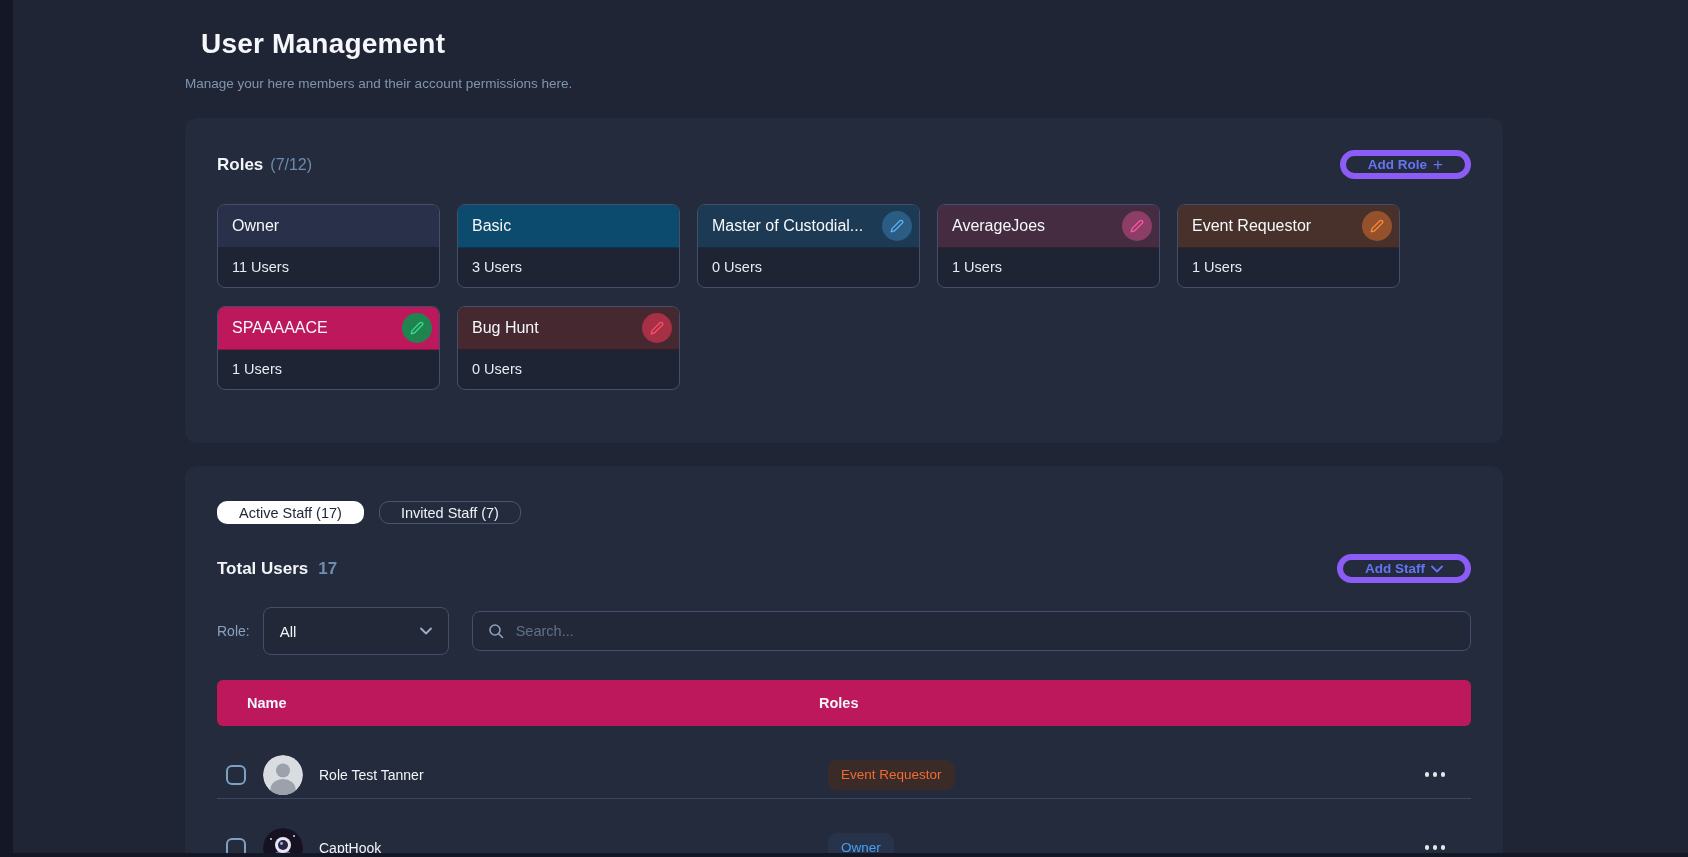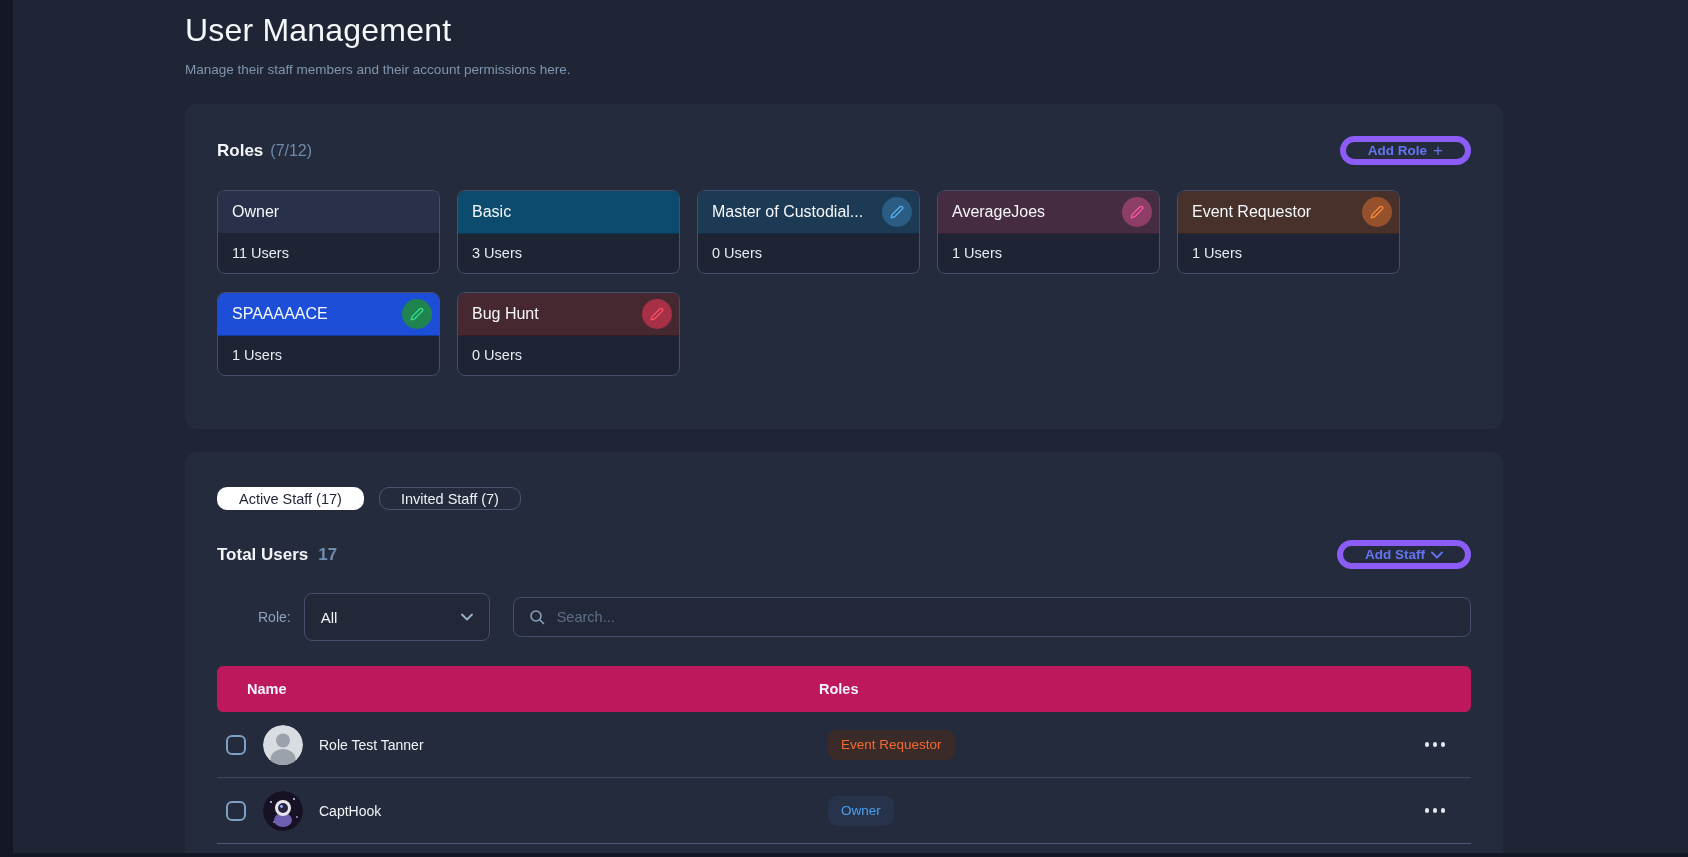--- a/index.html
+++ b/index.html
@@ -10,21 +10,21 @@
     overflow:hidden; position:relative;
     font-family:"Liberation Sans", sans-serif;
   }
   .viewport {
     position:absolute; left:13px; top:0;
     width:1675px; height:853px;
     background:#1f2534; overflow:hidden;
   }
   .main { width:1318px; margin-left:172px; }
 
-  .page-title { margin:0; padding-top:12px; font-size:32px; font-weight:400; color:#f5f7fa; letter-spacing:.2px; }
+  .page-title { margin:16px; padding-top:12px; font-size:28px; font-weight:700; color:#f5f7fa; letter-spacing:.2px; }
   .page-subtitle { margin:13px 0 0; font-size:13.5px; color:#8095b0; }
 
   .panel { background:#242b3c; border-radius:12px; }
   .roles-panel { margin-top:27px; height:325px; padding:28px 32px; }
   .panel-head { display:flex; justify-content:space-between; align-items:center; margin-top:4px; }
   .roles-heading { font-size:17px; font-weight:700; color:#f2f4f8; }
   .roles-count { color:#6d8bab; font-weight:400; margin-left:7px; }
 
   .pill-btn {
     display:inline-flex; align-items:center; gap:6px; height:29px; padding:0 22px;
@@ -47,55 +47,55 @@
   .tabs { display:flex; gap:15px; }
   .tab { height:23px; padding:0 21px; border-radius:10px; font-size:14.5px; display:inline-flex; align-items:center; border:1px solid transparent; background:transparent; color:#eef1f5; font-family:inherit; cursor:pointer; }
   .tab.active { background:#ffffff; color:#222838; font-weight:500; }
   .tab.inactive { border-color:#4a5570; }
 
   .total-row { margin-top:30px; display:flex; justify-content:space-between; align-items:center; }
   .total-label { font-size:17px; font-weight:700; color:#f2f4f8; }
   .total-value { font-size:17px; font-weight:700; color:#6f8dae; margin-left:10px; }
 
   .filter-row { margin-top:24px; display:flex; align-items:center; }
-  .filter-label { font-size:14px; color:#8ba1bf;margin-left:41px; }
+  .filter-label { font-size:14px; color:#8ba1bf; }
   .select {
     margin-left:13px; width:186px; height:48px; border:1px solid #454f6b; border-radius:8px;
     background:#222838; display:flex; align-items:center; justify-content:space-between;
     padding:0 16px; color:#f2f4f8; font-size:15px; cursor:pointer;
   }
   .search {
     margin-left:23px; flex:1; height:40px; border:1px solid #454f6b; border-radius:8px;
     background:#222838; display:flex; align-items:center; padding:0 15px; gap:10px;
   }
   .search input { flex:1; background:transparent; border:none; outline:none; color:#e8ecf2; font-size:14.5px; font-family:inherit; }
   .search input::placeholder { color:#5f7089; }
 
   .table { margin-top:25px; }
   .thead { height:46px; background:#be185d; border-radius:6px; display:grid; grid-template-columns:602px 1fr; align-items:center; color:#f2f5f9; font-weight:700; font-size:14.5px; }
   .th-name { padding-left:30px; }
-  .trow { height:66px; display:grid; grid-template-columns:602px 1fr; align-items:center; border-bottom:1px solid #3c465f; }
+  .trow { height:48px; display:grid; grid-template-columns:602px 1fr; align-items:center; border-bottom:1px solid #3c465f;margin-top:25px; }
   .trow.bright-divider { border-bottom-color:#4f5a7e; }
   .row-left { display:flex; align-items:center; padding-left:9px; }
   .checkbox { width:20px; height:20px; border:2px solid #7da0c4; border-radius:6px; background:transparent; cursor:pointer; flex:0 0 auto; }
   .avatar { width:40px; height:40px; border-radius:50%; margin-left:17px; overflow:hidden; flex:0 0 auto; }
   .avatar svg { display:block; }
   .row-name { margin-left:16px; font-size:14px; color:#f2f4f7; }
   .row-right { display:flex; align-items:center; justify-content:space-between; padding-right:24px; }
   .badge { display:inline-flex; align-items:center; height:30px; padding:0 13px; border-radius:9px; font-size:13.5px; margin-left:9px; }
   .dots { display:flex; gap:3.5px; cursor:pointer; padding:6px 2px; }
   .dots i { width:4.5px; height:4.5px; border-radius:50%; background:#e2e7ee; display:block; }
 </style>
 </head>
 <body>
 
 <div class="viewport">
   <div class="main">
     <h1 class="page-title">User Management</h1>
-    <p class="page-subtitle">Manage their staff members and their account permissions here.</p>
+    <p class="page-subtitle">Manage your here members and their account permissions here.</p>
 
     <section class="panel roles-panel">
       <div class="panel-head">
         <div>
           <span class="roles-heading">Roles</span><span class="roles-count">(7/12)</span>
         </div>
         <button class="pill-btn">
           <span>Add Role</span>
           <span class="plus">+</span>
         </button>
@@ -147,21 +147,21 @@
       <button class="edit-btn" style="background: rgb(149, 81, 44); color: rgb(253, 138, 61);">
         <svg width="14" height="14" viewBox="0 0 24 24" fill="none" stroke="currentColor" stroke-width="2.2" stroke-linecap="round" stroke-linejoin="round">
                   <path d="M17 3a2.8 2.8 0 1 1 4 4L7.5 20.5 2 22l1.5-5.5L17 3z"></path>
                 </svg>
       </button>
     </div>
     <div class="role-card-users">1 Users</div>
   </div>
 
   <div class="role-card">
-    <div class="role-card-header" style="background: #1d4ed8; gap: 8px;">
+    <div class="role-card-header" style="background: #be185d; gap: 8px;">
       <span class="role-card-name">SPAAAAACE</span>
       <button class="edit-btn" style="background: rgb(31, 132, 80); color: rgb(57, 224, 142);">
         <svg width="14" height="14" viewBox="0 0 24 24" fill="none" stroke="currentColor" stroke-width="2.2" stroke-linecap="round" stroke-linejoin="round">
                   <path d="M17 3a2.8 2.8 0 1 1 4 4L7.5 20.5 2 22l1.5-5.5L17 3z"></path>
                 </svg>
       </button>
     </div>
     <div class="role-card-users">1 Users</div>
   </div>
 

